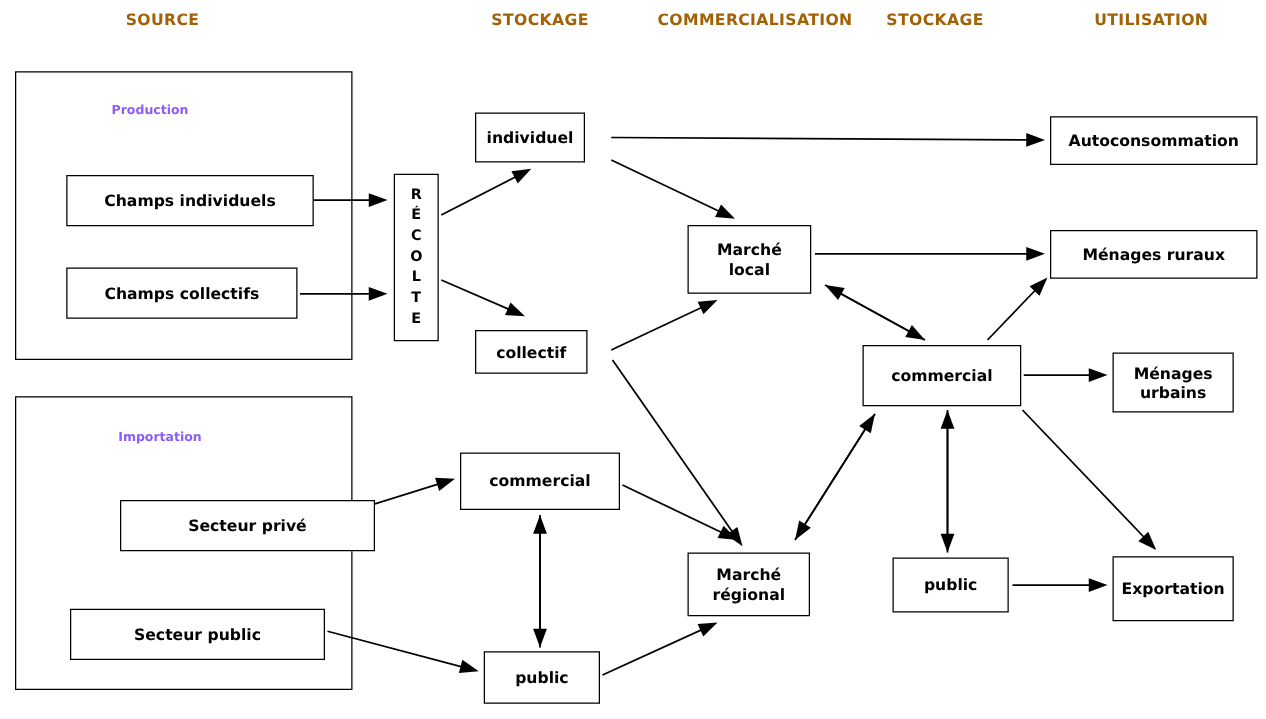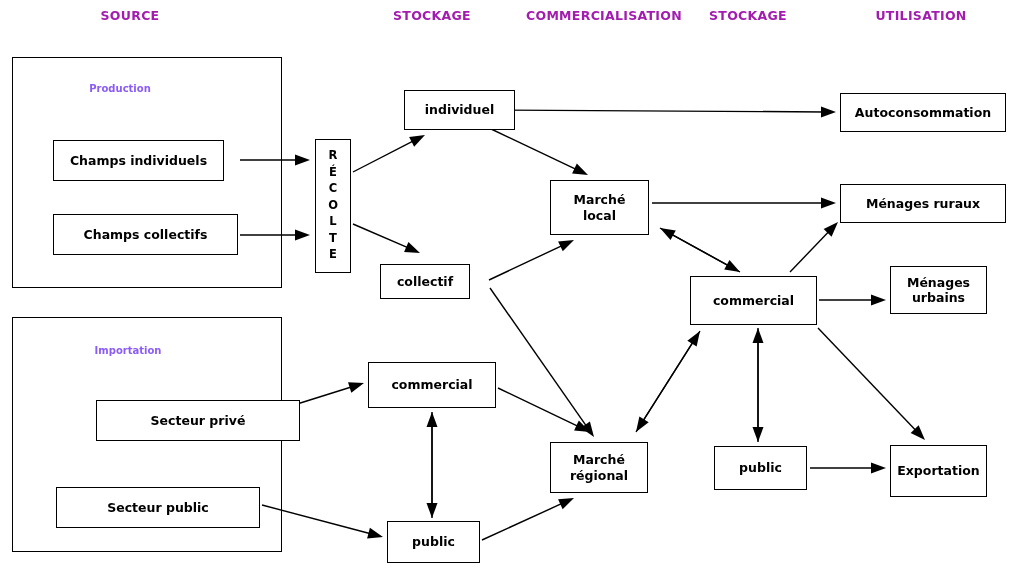--- a/index.html
+++ b/index.html
@@ -13,21 +13,21 @@
     height: 575px;
     background: #ffffff;
     font-family: "DejaVu Sans", "Liberation Sans", sans-serif;
     overflow: hidden;
   }
   .col-header {
     position: absolute;
     font-size: 12.5px;
     font-weight: bold;
     letter-spacing: 0.3px;
-    color: #a21caf;
+    color: #a16207;
     white-space: nowrap;
     text-align: center;
     transform: translateX(-50%);
   }
   .group-box {
     position: absolute;
     border: 1.6px solid #000;
     background: transparent;
     box-sizing: border-box;
   }
@@ -192,49 +192,49 @@
       <div class="col-header" style="left: 748px; top: 8px;">STOCKAGE</div>
       <div class="col-header" style="left: 921px; top: 8px;">UTILISATION</div>
     </div>
   <div id="groups-layer">
       <div class="group-box" style="left: 12px; top: 57px; width: 270px; height: 231px;"></div>
       <div class="group-title" style="left: 120px; top: 83px;">Production</div>
       <div class="group-box" style="left: 12px; top: 317px; width: 270px; height: 235px;"></div>
       <div class="group-title" style="left: 128px; top: 345px;">Importation</div>
     </div>
   <div id="nodes-layer">
-      <div class="node" style="left: 53px; top: 140px; width: 171px; height: 41px;">
+      <div class="node" style="left: 53px; top: 140px; width: 198px; height: 41px;">
         <span class="txt">Champs individuels</span>
       </div>
       <div class="node" style="left: 53px; top: 214px; width: 185px; height: 41px;">
         <span class="txt">Champs collectifs</span>
       </div>
       <div class="node vertical" style="left: 315px; top: 139px; width: 36px; height: 134px;">
         <span class="txt">RÉCOLTE</span>
       </div>
-      <div class="node" style="left: 404px; top: 90px; width: 111px; height: 40px;">
+      <div class="node" style="left: 380px; top: 90px; width: 88px; height: 40px;">
         <span class="txt">individuel</span>
       </div>
       <div class="node" style="left: 380px; top: 264px; width: 90px; height: 35px;">
         <span class="txt">collectif</span>
       </div>
       <div class="node" style="left: 550px; top: 180px; width: 99px; height: 55px;">
         <span class="txt">Marché
 local</span>
       </div>
       <div class="node" style="left: 840px; top: 93px; width: 166px; height: 39px;">
         <span class="txt">Autoconsommation</span>
       </div>
       <div class="node" style="left: 840px; top: 184px; width: 166px; height: 39px;">
         <span class="txt">Ménages ruraux</span>
       </div>
       <div class="node" style="left: 690px; top: 276px; width: 127px; height: 49px;">
         <span class="txt">commercial</span>
       </div>
-      <div class="node" style="left: 890px; top: 266px; width: 97px; height: 48px;">
+      <div class="node" style="left: 890px; top: 282px; width: 97px; height: 48px;">
         <span class="txt">Ménages
 urbains</span>
       </div>
       <div class="node" style="left: 56px; top: 400px; width: 204px; height: 41px; margin-left: 40px;">
         <span class="txt">Secteur privé</span>
       </div>
       <div class="node" style="left: 56px; top: 487px; width: 204px; height: 41px;">
         <span class="txt">Secteur public</span>
       </div>
       <div class="node" style="left: 368px; top: 362px; width: 128px; height: 46px;">

